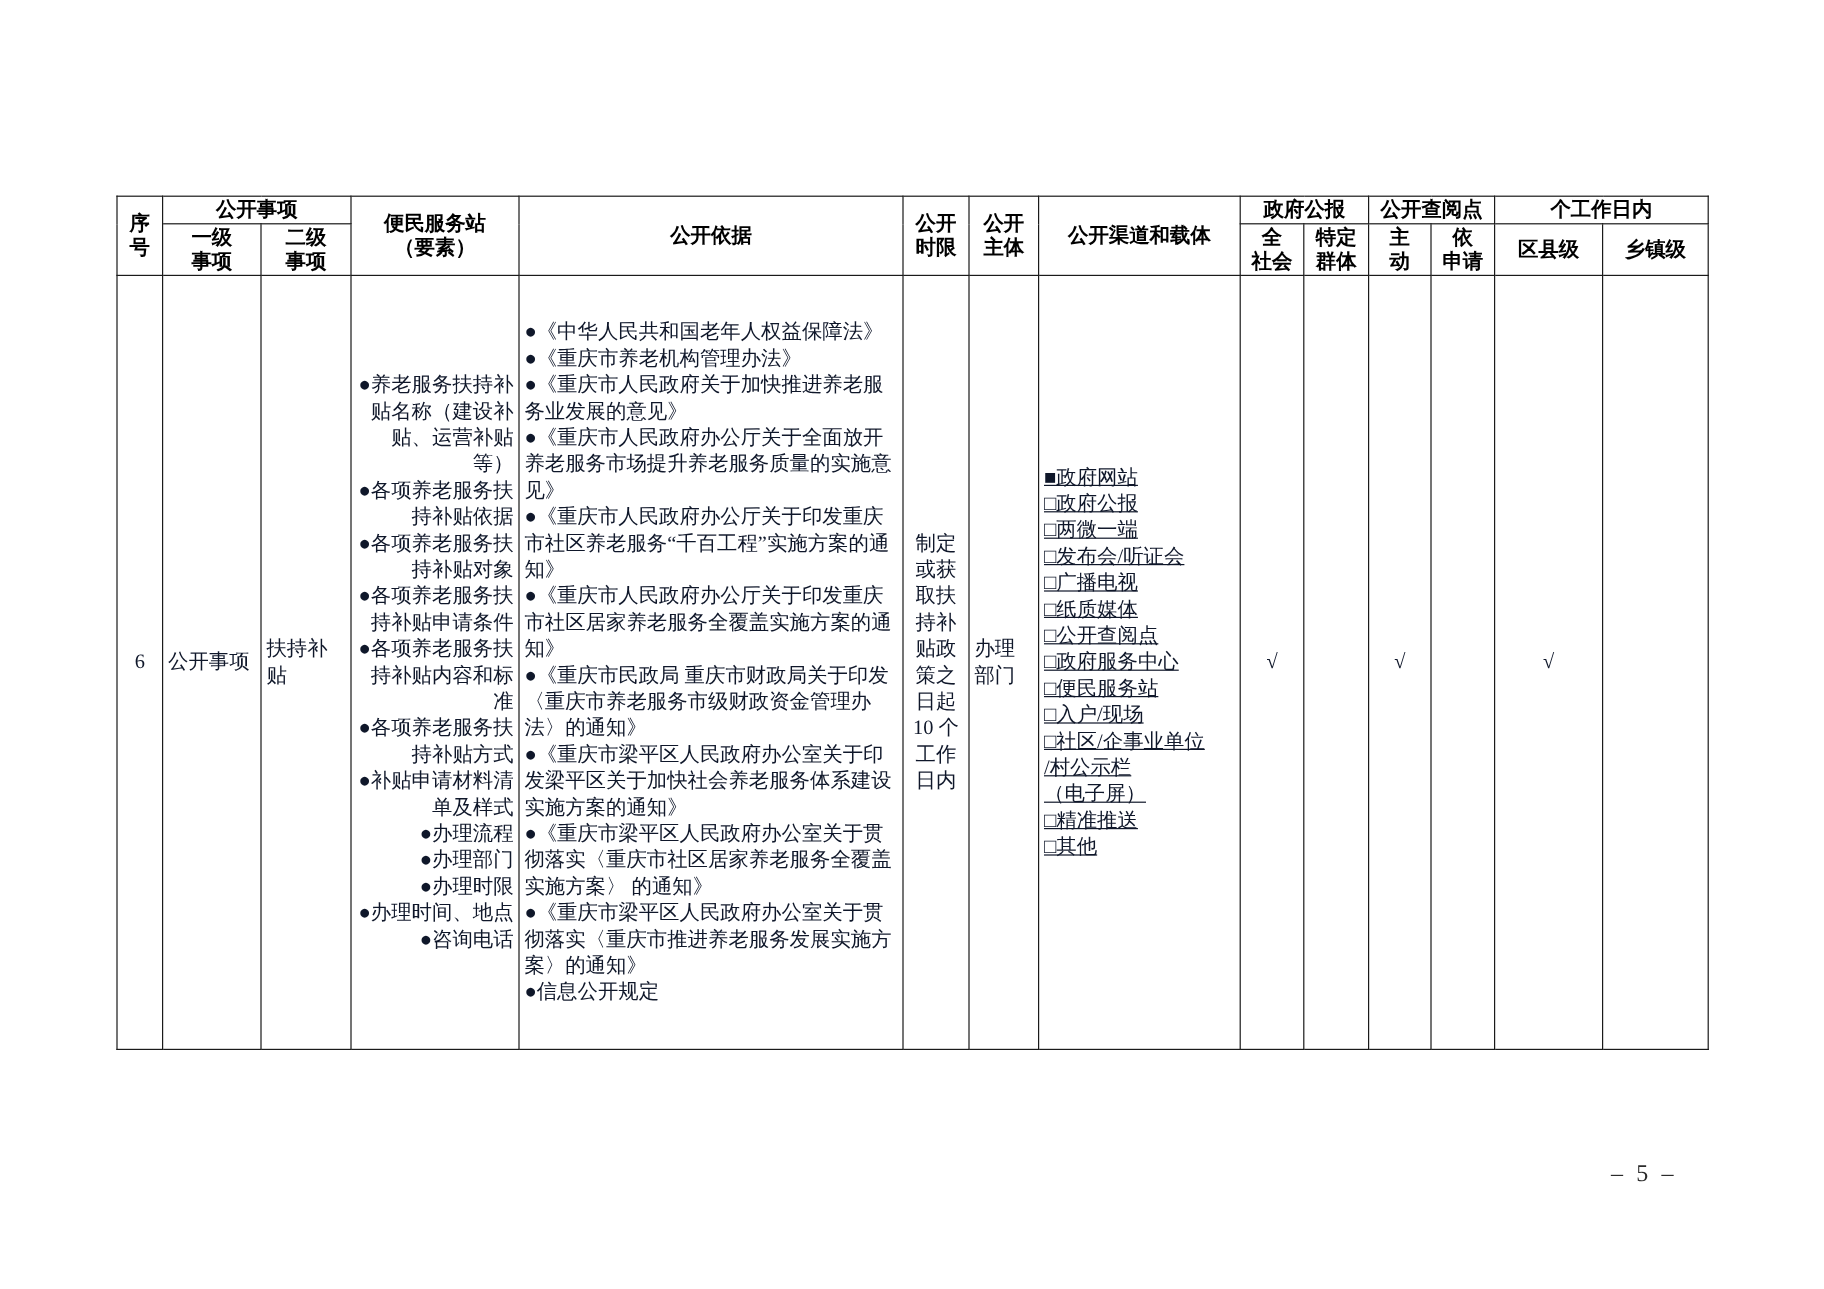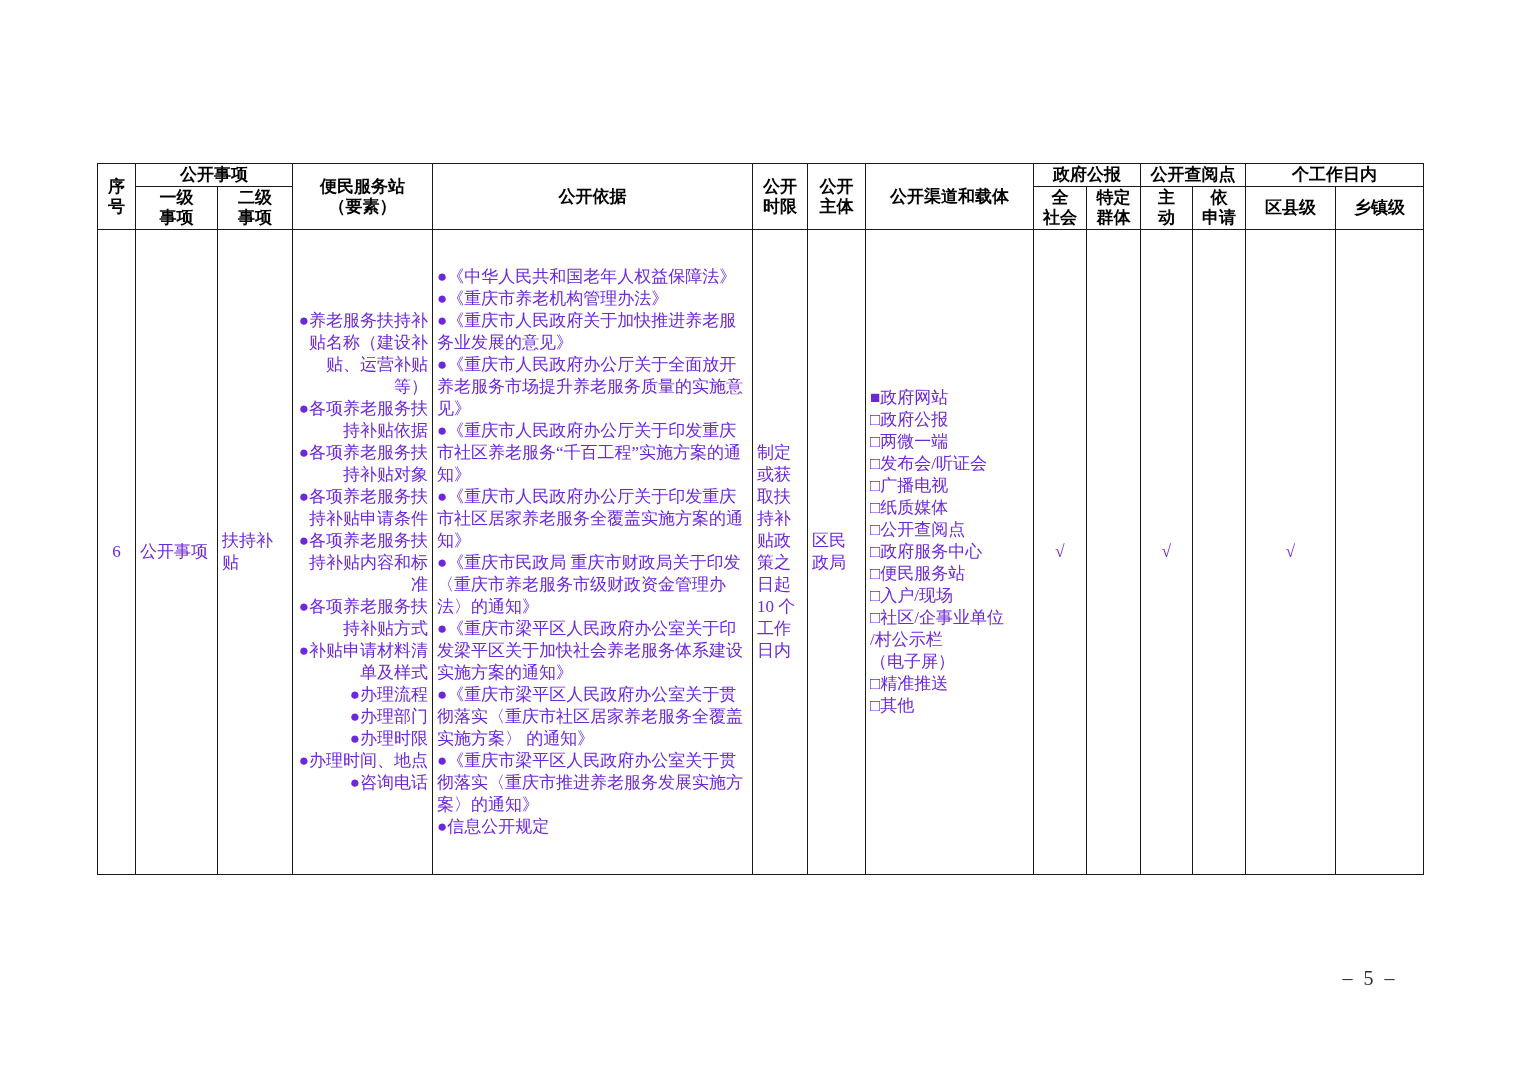--- a/index.html
+++ b/index.html
@@ -43,28 +43,28 @@
   tr.hrow1 { height: 22px; }
   tr.hrow2 { height: 42px; }
   tr.datarow { height: 645px; }
   table.disclosure td {
     font-family: "Liberation Serif", "DejaVu Serif", serif;
     font-size: 17px;
     line-height: 22px;
     vertical-align: middle;
     white-space: pre-line;
     padding: 2px 4px;
-    color: #6d28d9;
+    color: #0f172a;
   }
   td.center { text-align: center; }
   td.wrapcell { text-align: left; padding: 2px 11px 2px 13px; }
   td.listcell { text-align: right; padding: 2px 7px 2px 8px; }
   td.basiscell { text-align: left; padding: 2px 5px 2px 6px; }
-  td.channelcell { text-align: left; padding: 2px 6px 2px 10px; }
-  td.timecell { text-align: left; padding: 2px 4px 2px 6px; }
+  td.channelcell { text-align: left; padding: 2px 6px 2px 10px; text-decoration: underline; }
+  td.timecell { text-align: center; padding: 2px 4px 2px 6px; }
   td.checkcell {
     text-align: center;
     font-size: 15px;
     color: #333;
     font-family: "DejaVu Sans", sans-serif;
   }
   .page-number {
     position: absolute;
     left: 1305px;
     top: 967px;
@@ -151,21 +151,21 @@
 ●《重庆市人民政府关于加快推进养老服务业发展的意见》
 ●《重庆市人民政府办公厅关于全面放开养老服务市场提升养老服务质量的实施意见》
 ●《重庆市人民政府办公厅关于印发重庆市社区养老服务“千百工程”实施方案的通知》
 ●《重庆市人民政府办公厅关于印发重庆市社区居家养老服务全覆盖实施方案的通知》
 ●《重庆市民政局 重庆市财政局关于印发〈重庆市养老服务市级财政资金管理办法〉的通知》
 ●《重庆市梁平区人民政府办公室关于印发梁平区关于加快社会养老服务体系建设实施方案的通知》
 ●《重庆市梁平区人民政府办公室关于贯彻落实〈重庆市社区居家养老服务全覆盖实施方案〉 的通知》
 ●《重庆市梁平区人民政府办公室关于贯彻落实〈重庆市推进养老服务发展实施方案〉的通知》
 ●信息公开规定</td>
       <td class="timecell">制定或获取扶持补贴政策之日起10 个工作日内</td>
-      <td class="wrapcell">区民政局</td>
+      <td class="wrapcell">办理部门</td>
       <td class="channelcell">■政府网站
 □政府公报
 □两微一端
 □发布会/听证会
 □广播电视
 □纸质媒体
 □公开查阅点
 □政府服务中心
 □便民服务站
 □入户/现场

